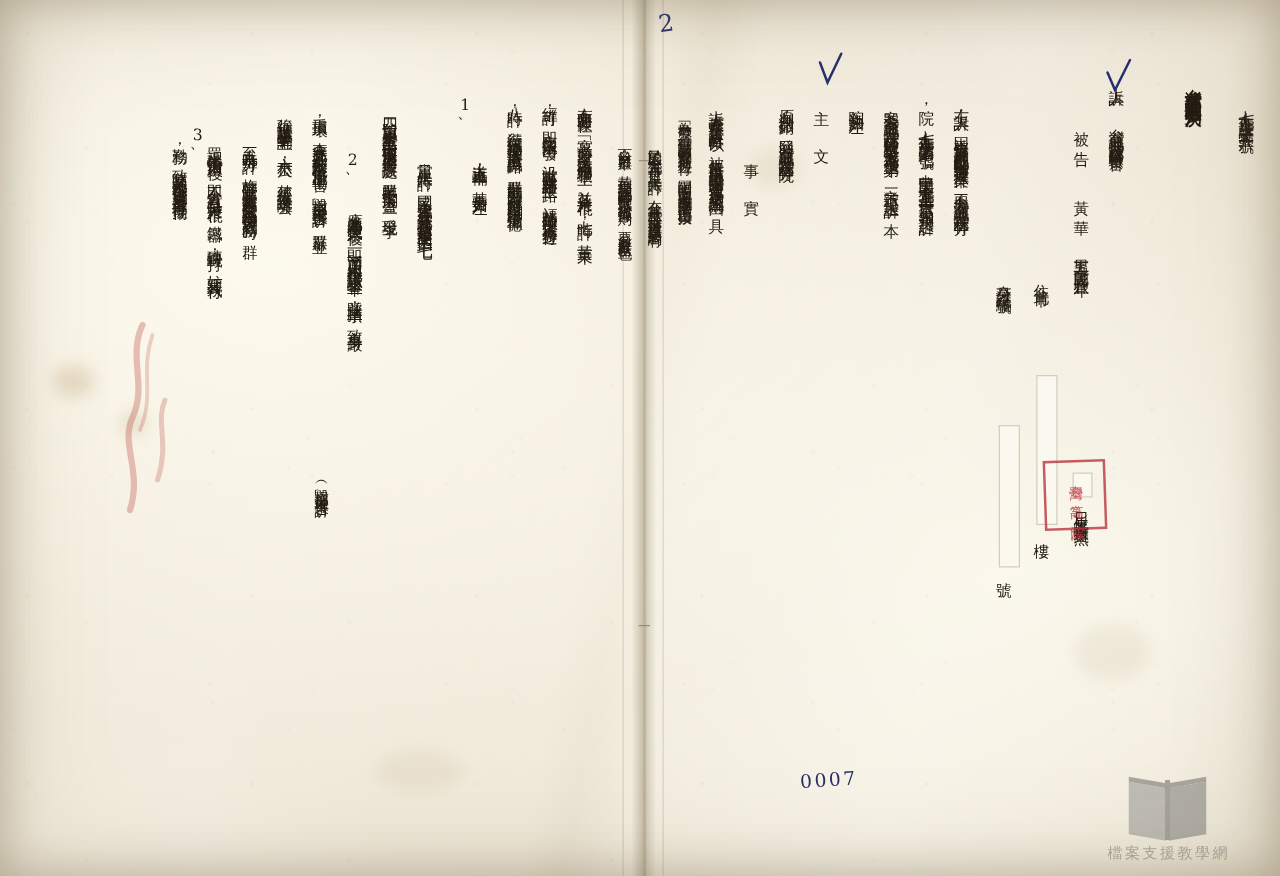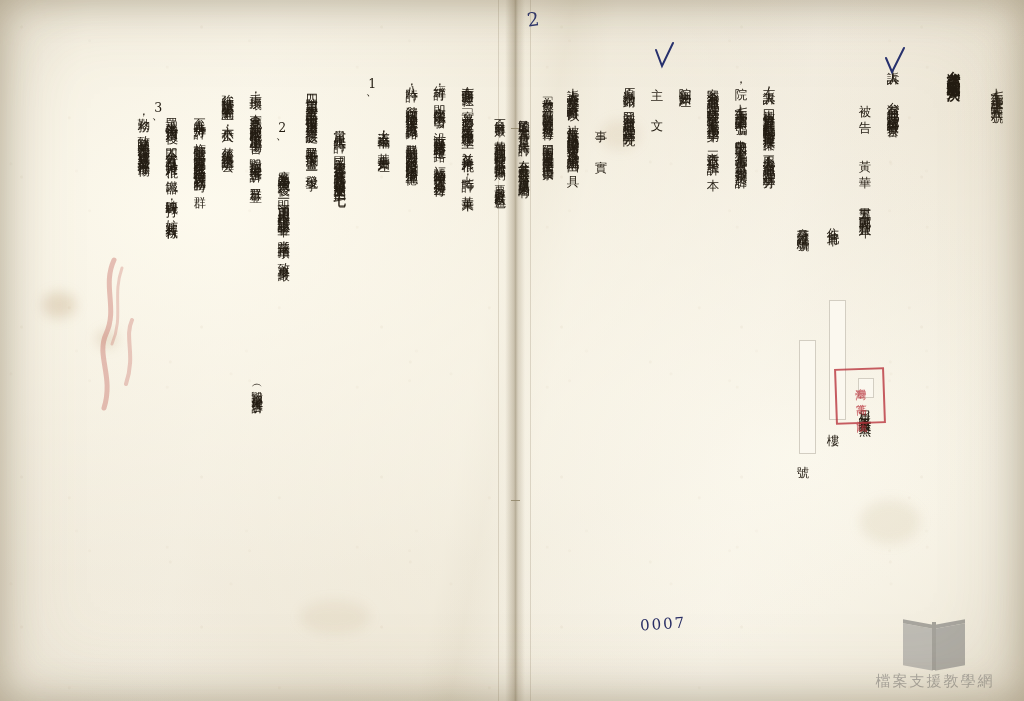--- a/index.html
+++ b/index.html
@@ -142,21 +142,21 @@
     position: absolute;
     right: 14px;
     bottom: 10px;
     width: 150px;
     text-align: center;
     opacity: 0.5;
     pointer-events: none;
   }
   .watermark .wm-text {
     font-family: "DejaVu Serif", serif;
-    font-size: 15px;
+    font-size: 12px;
     color: #6a6a6a;
     letter-spacing: 2px;
     margin-top: 2px;
   }
   .wm-book {
     width: 72px;
     height: 54px;
     margin: 0 auto;
     position: relative;
   }

